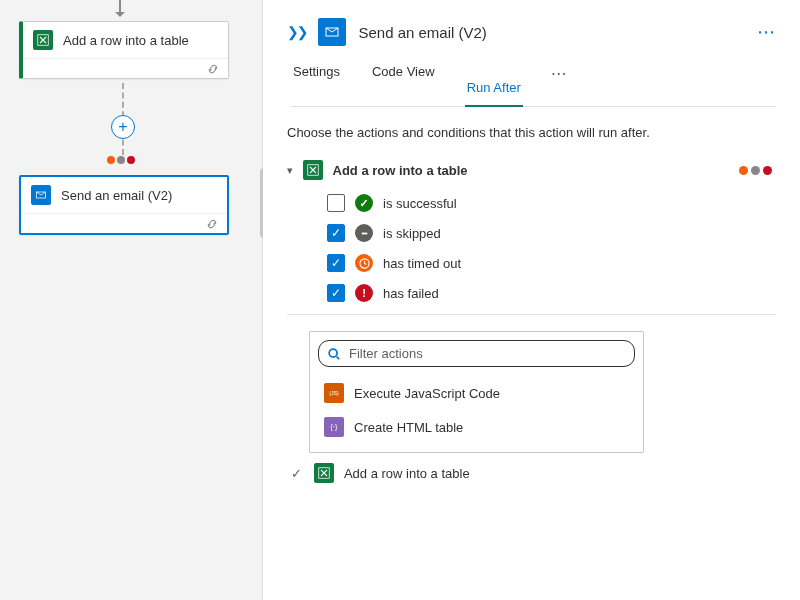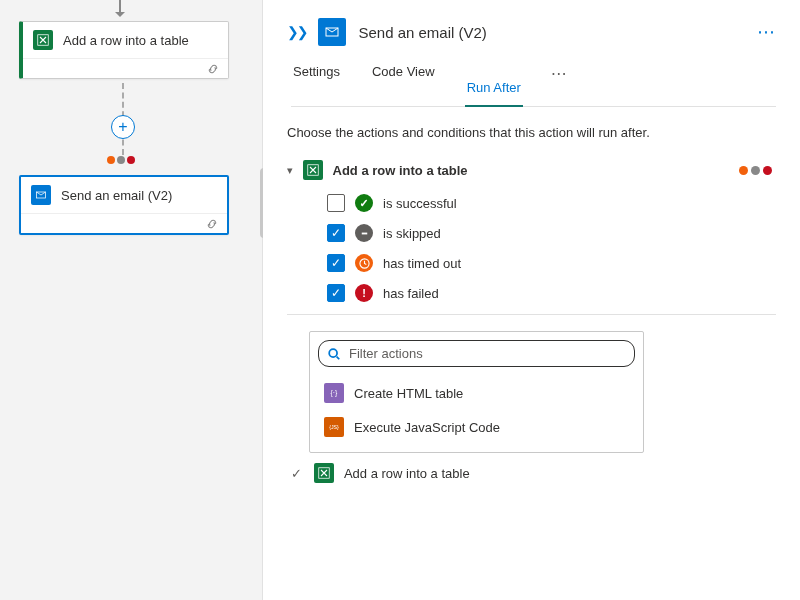--- a/index.html
+++ b/index.html
@@ -225,34 +225,34 @@
 
   <div class="picker">
     <div class="filter-box">
       <svg viewBox="0 0 16 16">
           <circle cx="7" cy="7" r="4.5"></circle>
           <line x1="11" y1="11" x2="14" y2="14"></line>
         </svg>
       <input type="text" placeholder="Filter actions" style="">
     </div>
     <div class="opt">
+      <span class="mini-icon ic-orange">
+        <svg viewBox="0 0 16 16">
+            <text x="8" y="11" text-anchor="middle" font-size="7" fill="#fff">{JS}</text>
+          </svg>
+      </span>
+      <span class="opt-label">Execute JavaScript Code</span>
+    </div>
+    <div class="opt">
       <span class="mini-icon ic-purple">
         <svg viewBox="0 0 16 16">
             <text x="8" y="11" text-anchor="middle" font-size="9" fill="#fff">{·}</text>
           </svg>
       </span>
       <span class="opt-label">Create HTML table</span>
-    </div>
-    <div class="opt">
-      <span class="mini-icon ic-orange">
-        <svg viewBox="0 0 16 16">
-            <text x="8" y="11" text-anchor="middle" font-size="7" fill="#fff">{JS}</text>
-          </svg>
-      </span>
-      <span class="opt-label">Execute JavaScript Code</span>
     </div>
   </div>
 
   <div class="selected-action">
     <span class="check">✓</span>
     <span class="mini-icon ic-excel">
       <svg viewBox="0 0 16 16">
           <rect x="1" y="1" width="14" height="14" fill="none" stroke="#fff" stroke-width="1"></rect>
           <path d="M4 4l8 8M12 4l-8 8" stroke="#fff" stroke-width="1.5"></path>
         </svg>

